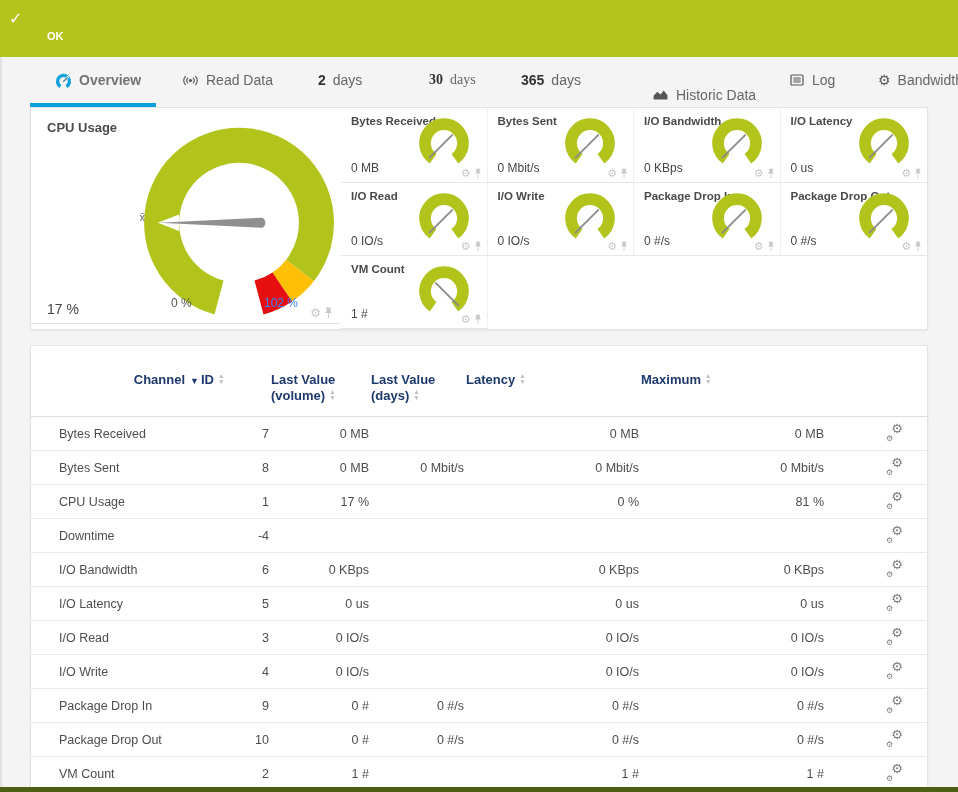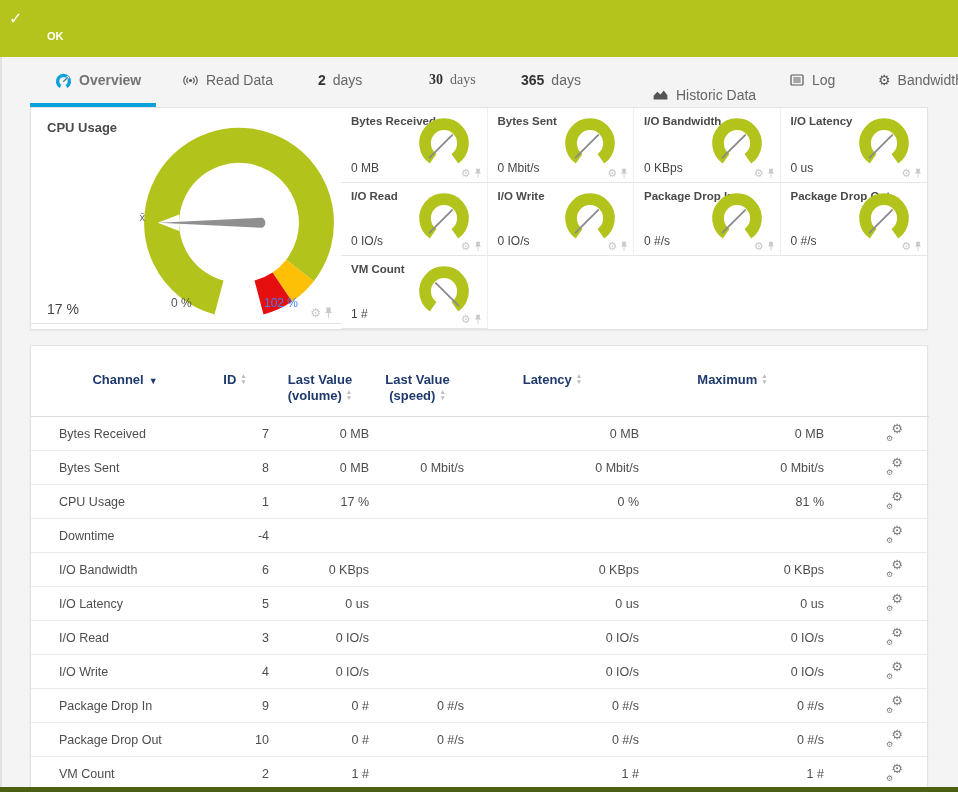--- a/index.html
+++ b/index.html
@@ -58,23 +58,23 @@
   .mini-title{position:absolute;left:10px;top:7px;font-size:11.5px;font-weight:bold;color:#4a4a4a;white-space:nowrap;}
   .mini-svg{position:absolute;right:14px;top:9px;}
   .mini-value{position:absolute;left:10px;bottom:7px;font-size:12px;color:#444;}
   .mini .cell-icons{right:5px;bottom:3px;}
   .mini .cgear{font-size:11px;line-height:11px;}
 
   
   table{border-collapse:collapse;table-layout:fixed;width:898px;margin-top:20px;}
   col.c-ch{width:170px;} col.c-id{width:70px;} col.c-vol{width:100px;} col.c-sp{width:95px;}
   col.c-min{width:175px;} col.c-max{width:185px;} col.c-ed{width:103px;}
-  th{font-size:13px;font-weight:bold;color:#1e3a6d;text-align:center;vertical-align:top;
+  th{font-size:13px;font-weight:bold;color:#1e3a6d;text-align:left;vertical-align:top;
      padding:6px 2px 12px 0;line-height:16px;}
-  th.ch{text-align:center;padding-left:20px;}
+  th.ch{text-align:right;padding-left:20px;}
   th .sub{display:block;}
   td{font-size:12.5px;color:#4d4d4d;text-align:right;padding:0 2px 0 0;height:33px;}
   td.ch{text-align:left;padding-left:28px;}
   td.ed,th.ed{text-align:right;padding-right:26px;}
   tbody tr{border-top:1px solid #e9e9e9;}
   thead tr{border-bottom:1px solid #dcdcdc;}
   tbody tr:first-child{border-top:none;}
   .sort{display:inline-flex;flex-direction:column;vertical-align:middle;margin-left:4px;
         color:#bcbcbc;font-size:6.5px;line-height:5.5px;position:relative;top:-2px;}
   .sort i{font-style:normal;}
@@ -348,21 +348,21 @@
           </th>
           <th>
             <span class="sub">Last Value</span>
             <span class="sub"><span>(volume)</span><span class="sort">
                   <i>▲</i>
                   <i>▼</i>
                 </span></span>
           </th>
           <th>
             <span class="sub">Last Value</span>
-            <span class="sub"><span>(speed)</span><span class="sort">
+            <span class="sub"><span>(days)</span><span class="sort">
                   <i>▲</i>
                   <i>▼</i>
                 </span></span>
           </th>
           <th>
             <span>Latency</span><span class="sort">
                 <i>▲</i>
                 <i>▼</i>
               </span>
           </th>

